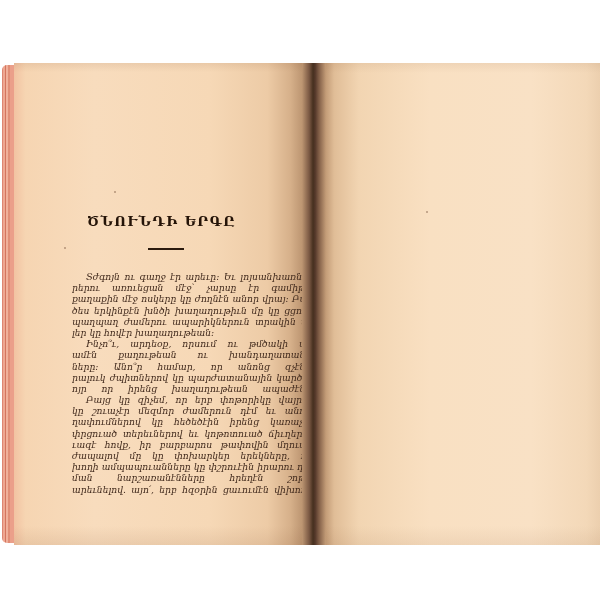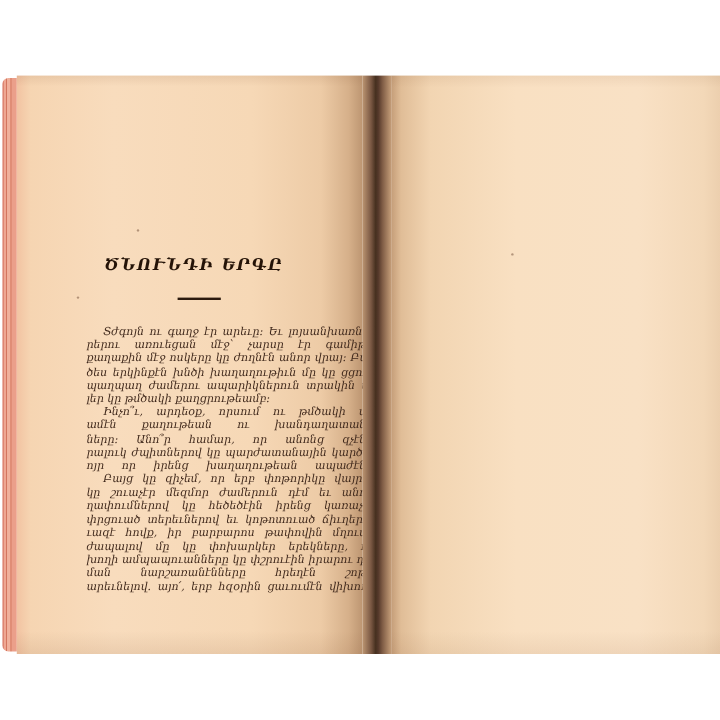--- a/index.html
+++ b/index.html
@@ -17,21 +17,21 @@
   .page.left{left:14px;width:288px;background:
     linear-gradient(to bottom, rgba(120,70,40,.10), rgba(0,0,0,0) 9px, rgba(0,0,0,0) 96%, rgba(120,70,40,.10)),
     linear-gradient(to right,#f2c3a2 0,#f6d5b2 4%,#f8dcbd 28%,#f6d8b6 68%,#edcba6 88%,#d6b08a 96%,#bd9672 100%);}
   .gutter{position:absolute;left:302px;top:0;width:24px;height:482px;background:
     linear-gradient(to right,#bd9672 0,#7a5843 30%,#46301f 46%,#54382a 55%,#805d46 70%,#c49d78 100%);}
   .page.right{left:326px;width:274px;background:
     linear-gradient(to bottom, rgba(120,70,40,.08), rgba(0,0,0,0) 10px, rgba(0,0,0,0) 96%, rgba(120,70,40,.08)),
     linear-gradient(to right,#c49d78 0,#e0bd97 3%,#f2d5b2 12%,#f9e0c2 38%,#f9e1c5 75%,#f3d8b8 95%,#eccfae 100%);}
 
   .title{position:absolute;left:55px;top:150px;width:185px;text-align:center;
-    font-size:13.5px;font-weight:bold;letter-spacing:1.5px;color:#241307;font-style:italic;}
+    font-size:13.5px;font-weight:bold;letter-spacing:1.5px;color:#241307;}
   .rule{position:absolute;left:134px;top:185px;width:36px;height:2px;background:#2b1a0e;}
 
   .textblock{position:absolute;font-style:italic;}
   .lp-text{left:58px;top:208px;width:245px;font-size:9.2px;line-height:11.2px;color:#40291c;}
   .lp-text .ln{height:11.2px;}
   .ln{overflow:hidden;text-align:justify;text-align-last:justify;}
   .ln.last{text-align-last:left;}
   .ln.ind{text-indent:14px;}
 
   .speck{position:absolute;width:2px;height:2px;border-radius:50%;background:rgba(95,60,40,.45);}
@@ -47,21 +47,21 @@
     <div class="page left">
       <div class="title">ԾՆՈՒՆԴԻ ԵՐԳԸ</div>
       <div class="rule"></div>
       <div class="textblock lp-text" id="left-text">
           <div>
             <div class="ln ind">Տժգոյն ու գաղջ էր արեւը։ Եւ լոյսանխառն ու ժպայլ ոխ-</div>
             <div class="ln">րերու առուեցան մէջ՝ չարսը էր գամիթին առաջներ եւ մերկ</div>
             <div class="ln">քաղաքին մէջ ոսկերը կը ժողնէն անոր վրայ։ Բայց կար-</div>
             <div class="ln">ծես երկինքէն խնծի խաղաղութիւն մը կը ցցուէր վար եւ</div>
             <div class="ln">պաղպաղ ժամերու ապարիկներուն տրակին մէջ կը փայ-</div>
-            <div class="ln last">լեր կը թմծակի քաղցրութեամբ։</div>
+            <div class="ln last">լեր կը հովէր խաղաղութեան։</div>
           </div>
           <div>
             <div class="ln ind">Ինչո՞ւ, արդեօք, որսում ու թմծակի այդ օրերուն՝</div>
             <div class="ln">ամէն քաղութեան ու խանդաղատանքն ածխատակ ուտզին</div>
             <div class="ln">ները։ Անո՞ր համար, որ անոնց զչէնքն անեղծութին, քաղց-</div>
             <div class="ln">րալուկ ժպիտներով կը պարժատանային կարծես, մէկն ան-</div>
             <div class="ln">ոյր որ իրենց խաղաղութեան ապաժէնին մերժուած ու հա-</div>
           </div>
           <div>
             <div class="ln ind">Բայց կը զիչեմ, որ երբ փոթորիկը վայրագ հեւանքով</div>

